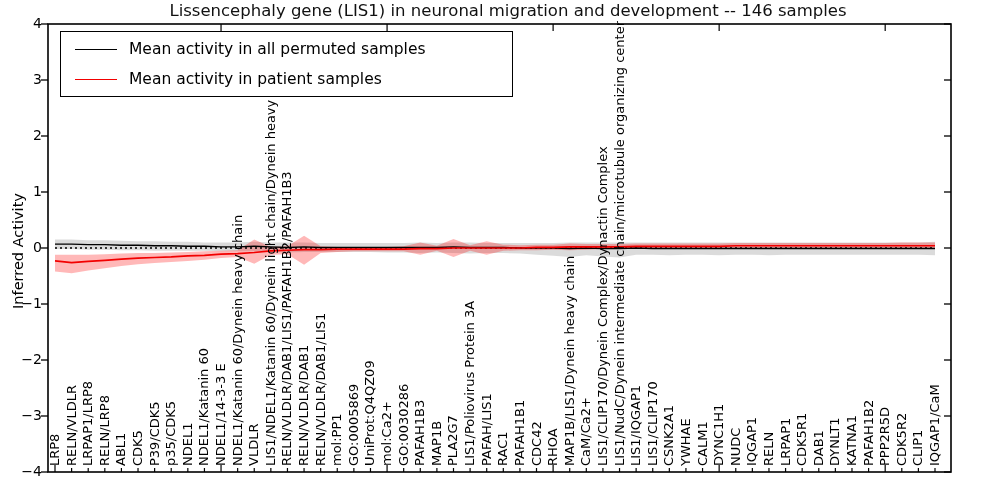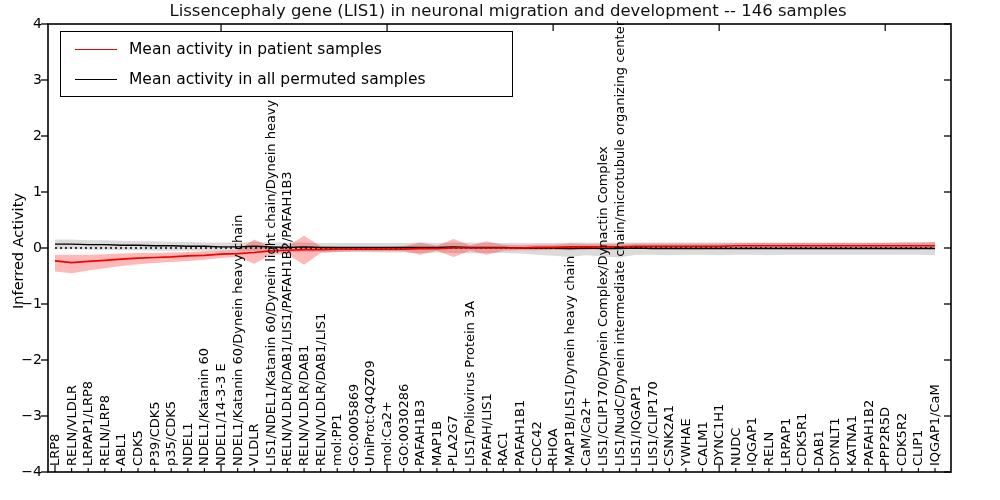--- a/index.html
+++ b/index.html
@@ -194,21 +194,21 @@
       <div class="xtick-label" style="left: 843.981px; top: 466px;">KATNA1</div>
       <div class="xtick-label" style="left: 860.585px; top: 466px;">PAFAH1B2</div>
       <div class="xtick-label" style="left: 877.189px; top: 466px;">PPP2R5D</div>
       <div class="xtick-label" style="left: 893.792px; top: 466px;">CDK5R2</div>
       <div class="xtick-label" style="left: 910.396px; top: 466px;">CLIP1</div>
       <div class="xtick-label" style="left: 927px; top: 466px;">IQGAP1/CaM</div>
     </div>
 
   <div id="legend">
     <div class="legend-row">
+      <span class="legend-line" id="legend-line-0" style="border-top-color: rgb(0, 0, 0);"></span>
+      <span class="legend-text">Mean activity in all permuted samples</span>
+    </div>
+    <div class="legend-row">
       <span class="legend-line" id="legend-line-1" style="border-top-color: rgb(242, 0, 0);"></span>
       <span class="legend-text">Mean activity in patient samples</span>
     </div>
-    <div class="legend-row">
-      <span class="legend-line" id="legend-line-0" style="border-top-color: rgb(0, 0, 0);"></span>
-      <span class="legend-text">Mean activity in all permuted samples</span>
-    </div>
   </div>
 </div>
 
 </body></html>

